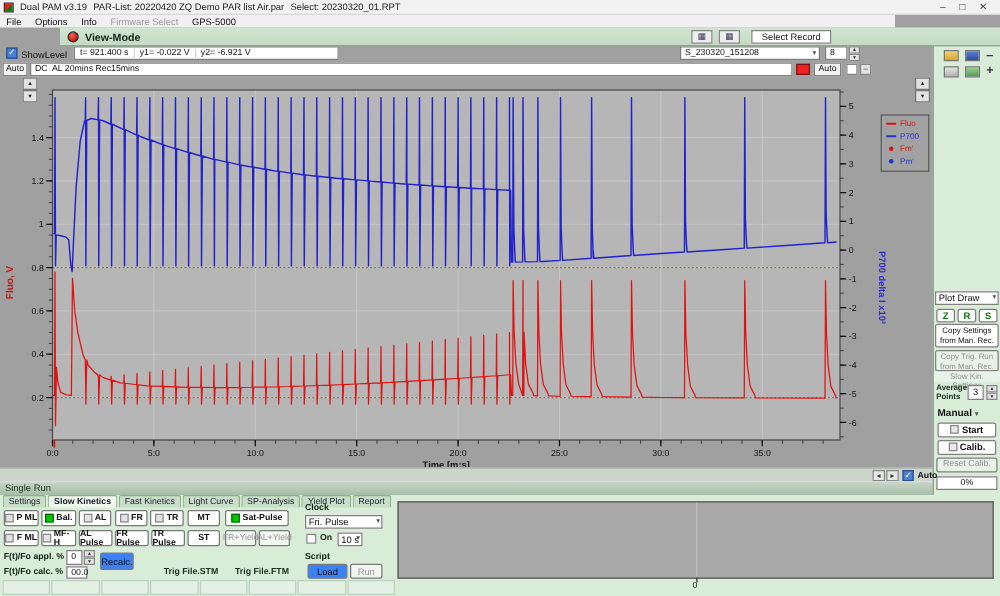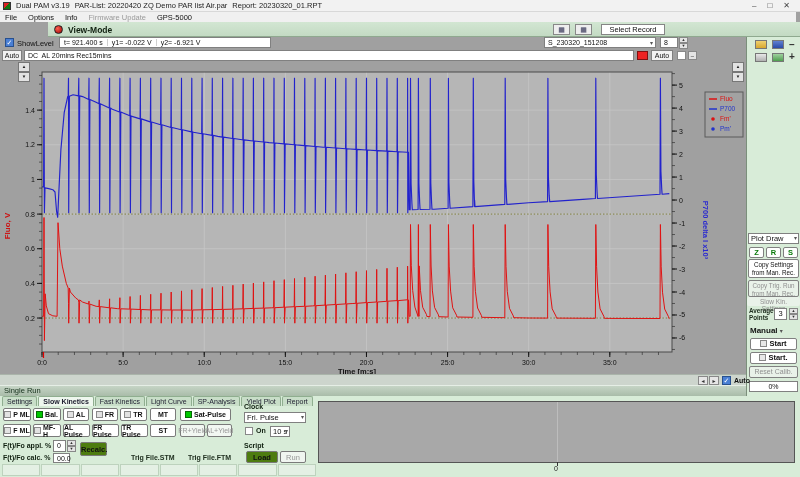--- a/index.html
+++ b/index.html
@@ -6,21 +6,21 @@
   html,body { width:800px; height:477px; overflow:hidden; }
   body { font-family:"Liberation Sans",sans-serif; font-size:8px; background:#a0a0a0; position:relative; color:#111; }
 
   
   .titlebar { position:absolute; left:0; top:0; width:800px; height:12px; background:#f2f2f2; border-bottom:1px solid #d8d8d8; display:flex; align-items:center; gap:5px; padding:0 3px; font-size:7.5px; color:#222; z-index:30; }
   .app-icon { width:8px; height:8px; background:linear-gradient(135deg,#d22 50%,#171 50%); border:1px solid #333; flex:0 0 auto; }
   .title-part { white-space:nowrap; }
   .win-btns { margin-left:auto; display:flex; gap:11px; padding-right:7px; color:#444; font-size:8px; }
   .win-btns span { cursor:default; }
 
-  .menubar { position:absolute; left:0; top:12px; width:796px; height:10px; background:#f0f0f0; display:flex; align-items:center; gap:11px; padding:0 5px; font-size:7.5px; z-index:30; }
+  .menubar { position:absolute; left:0; top:12px; width:716px; height:10px; background:#f0f0f0; display:flex; align-items:center; gap:11px; padding:0 5px; font-size:7.5px; z-index:30; }
   .menu-item.disabled { color:#9a9a9a; }
 
   .toolbar { position:absolute; left:0; top:22px; width:800px; height:15px; background:linear-gradient(#d2e6d2,#c3dac3); border-bottom:1px solid #8fa98f; z-index:30;margin-left:48px; }
   .mode-dot { position:absolute; left:6px; top:3px; width:9px; height:9px; border-radius:50%; background:radial-gradient(circle at 35% 35%,#ff6050,#990000); border:1px solid #222; }
   .mode-label { position:absolute; left:20px; top:3px; font-weight:bold; font-size:8.5px; color:#102010; }
   .tool-iconbtn { position:absolute; top:2px; width:17px; height:11px; background:#eee; border:1px solid #888; font-size:7px; text-align:center; line-height:9px; color:#335; }
   .select-record { position:absolute; left:553px; top:2px; width:64px; height:11px; background:#fff; border:1px solid #858585; text-align:center; line-height:9px; font-size:7.5px; }
 
   
   .rpanel { position:absolute; left:746px; top:37px; width:54px; height:359px; background:#d8ecd8; border-left:1px solid #7b8f7b; z-index:20; }
@@ -76,50 +76,50 @@
   .bottom { position:absolute; left:0; top:396px; width:800px; height:81px; background:#d8ecd8; z-index:20; }
   .tabs { position:absolute; left:2px; top:0; display:flex; gap:1px; }
   .tab { padding:1px 4px 1px 4px; font-size:7px; background:#c8dec8; border:1px solid #8fae8f; border-bottom:none; border-radius:2px 2px 0 0; color:#223; }
   .tab.active { background:#eef7ee; font-weight:bold; }
   .ctl-btn { position:absolute; height:13px; background:#fff; border:1px solid #7a7a7a; border-radius:2px; font-size:7px; font-weight:bold; display:flex; align-items:center; justify-content:center; gap:2px; }
   .ctl-btn.dis { color:#979797; font-weight:normal; background:#f2f7f2; }
   .ctl-cb { width:7px; height:7px; background:#e2e2e2; border:1px solid #8a8a8a; flex:0 0 auto; }
   .ctl-cb.on { background:#00c800; border-color:#056a05; }
   .fo-label { position:absolute; font-size:7px; font-weight:bold; color:#102010; }
   .groupcap { position:absolute; font-size:7px; font-weight:bold; color:#102010; }
-  .btn { position:absolute; background:#4d7c0f; border:1px solid #7a7a7a; border-radius:2px; text-align:center; font-size:7.5px; font-weight:bold; }
+  .btn { position:absolute; background:#3b82f6; border:1px solid #7a7a7a; border-radius:2px; text-align:center; font-size:7.5px; font-weight:normal; }
   .btn.dis { color:#979797; font-weight:normal; background:#f0f5f0; }
   .triglabel { position:absolute; font-size:7px; font-weight:bold; color:#203020; }
   .grayplot { position:absolute; left:318px; top:5px; width:477px; height:62px; background:#a8a8a8; border:1px solid #555; }
   .grayplot .mid { position:absolute; left:50%; top:0; width:1px; height:100%; background:#bdbdbd; }
   .grayplot .tick { position:absolute; left:50%; bottom:-4px; width:1px; height:4px; background:#333; }
   .gp-zero { position:absolute; left:554px; top:69px; font-size:7px; color:#222; }
   .cells { position:absolute; left:2px; top:68px; width:314px; height:12px; display:flex; gap:1px; }
   .cells div { flex:1; background:#e4f0e4; border:1px solid #bdd2bd; }
 </style>
 </head>
 <body>
 
 <div class="titlebar">
   <span class="app-icon"></span>
   <span class="title-part">Dual PAM v3.19</span>
   <span class="title-part">PAR-List: 20220420 ZQ Demo PAR list Air.par</span>
-  <span class="title-part">Report: 20230320_01.RPT</span>
+  <span class="title-part">Select: 20230320_01.RPT</span>
   <span class="win-btns">
     <span>–</span>
     <span>□</span>
     <span>✕</span>
   </span>
 </div>
 
 <div class="menubar">
   <span class="menu-item">File</span>
   <span class="menu-item">Options</span>
   <span class="menu-item">Info</span>
-  <span class="menu-item disabled">Firmware Update</span>
+  <span class="menu-item disabled">Firmware Select</span>
   <span class="menu-item">GPS-5000</span>
 </div>
 
 <div class="toolbar">
   <span class="mode-dot"></span>
   <span class="mode-label">View-Mode</span>
   <span class="tool-iconbtn" style="left:505px;"><span>▦</span></span>
   <span class="tool-iconbtn" style="left:527px;"><span>▦</span></span>
   <span class="select-record">Select Record</span>
 </div>
@@ -155,21 +155,21 @@
   </span>
   <span class="avg-box" style="left:27px; top:271px; width:13px; height:12px;">3</span>
   <span class="updown" style="left:42px; top:271px; height:12px;">
     <span>▲</span>
     <span>▼</span>
   </span>
 
   <span style="position:absolute; left:3px; top:289px; font-size:8px; font-weight:bold;"><span>Manual</span> <span style="font-weight:normal; font-size:6px; color:#555;">▾</span></span>
 
   <span class="rbtn" style="left:3px; top:301px; width:47px; height:12px; line-height:10px; font-size:7.5px; font-weight:bold;"><span class="cb-sq"></span> <span>Start</span></span>
-  <span class="rbtn" style="left:3px; top:315px; width:47px; height:12px; line-height:10px; font-size:7.5px; font-weight:bold;"><span class="cb-sq"></span> <span>Start.</span></span>
+  <span class="rbtn" style="left:3px; top:315px; width:47px; height:12px; line-height:10px; font-size:7.5px; font-weight:bold;"><span class="cb-sq"></span> <span>Calib.</span></span>
   <span class="rbtn dis" style="left:2px; top:329px; width:49px; height:12px; line-height:10px; font-size:7px;">Reset Calib.</span>
   <span class="progress" style="left:2px; top:344px; width:49px; height:11px;">0%</span>
 </div>
 
 <div class="rowA">
   <span class="bluecb" style="left:5px; top:1px;"><span>✓</span></span>
   <span class="lbl" style="left:17px; top:2px;">ShowLevel</span>
   <span class="readout">
     <span>t= 921.400 s</span>
     <span>y1= -0.022 V</span>

